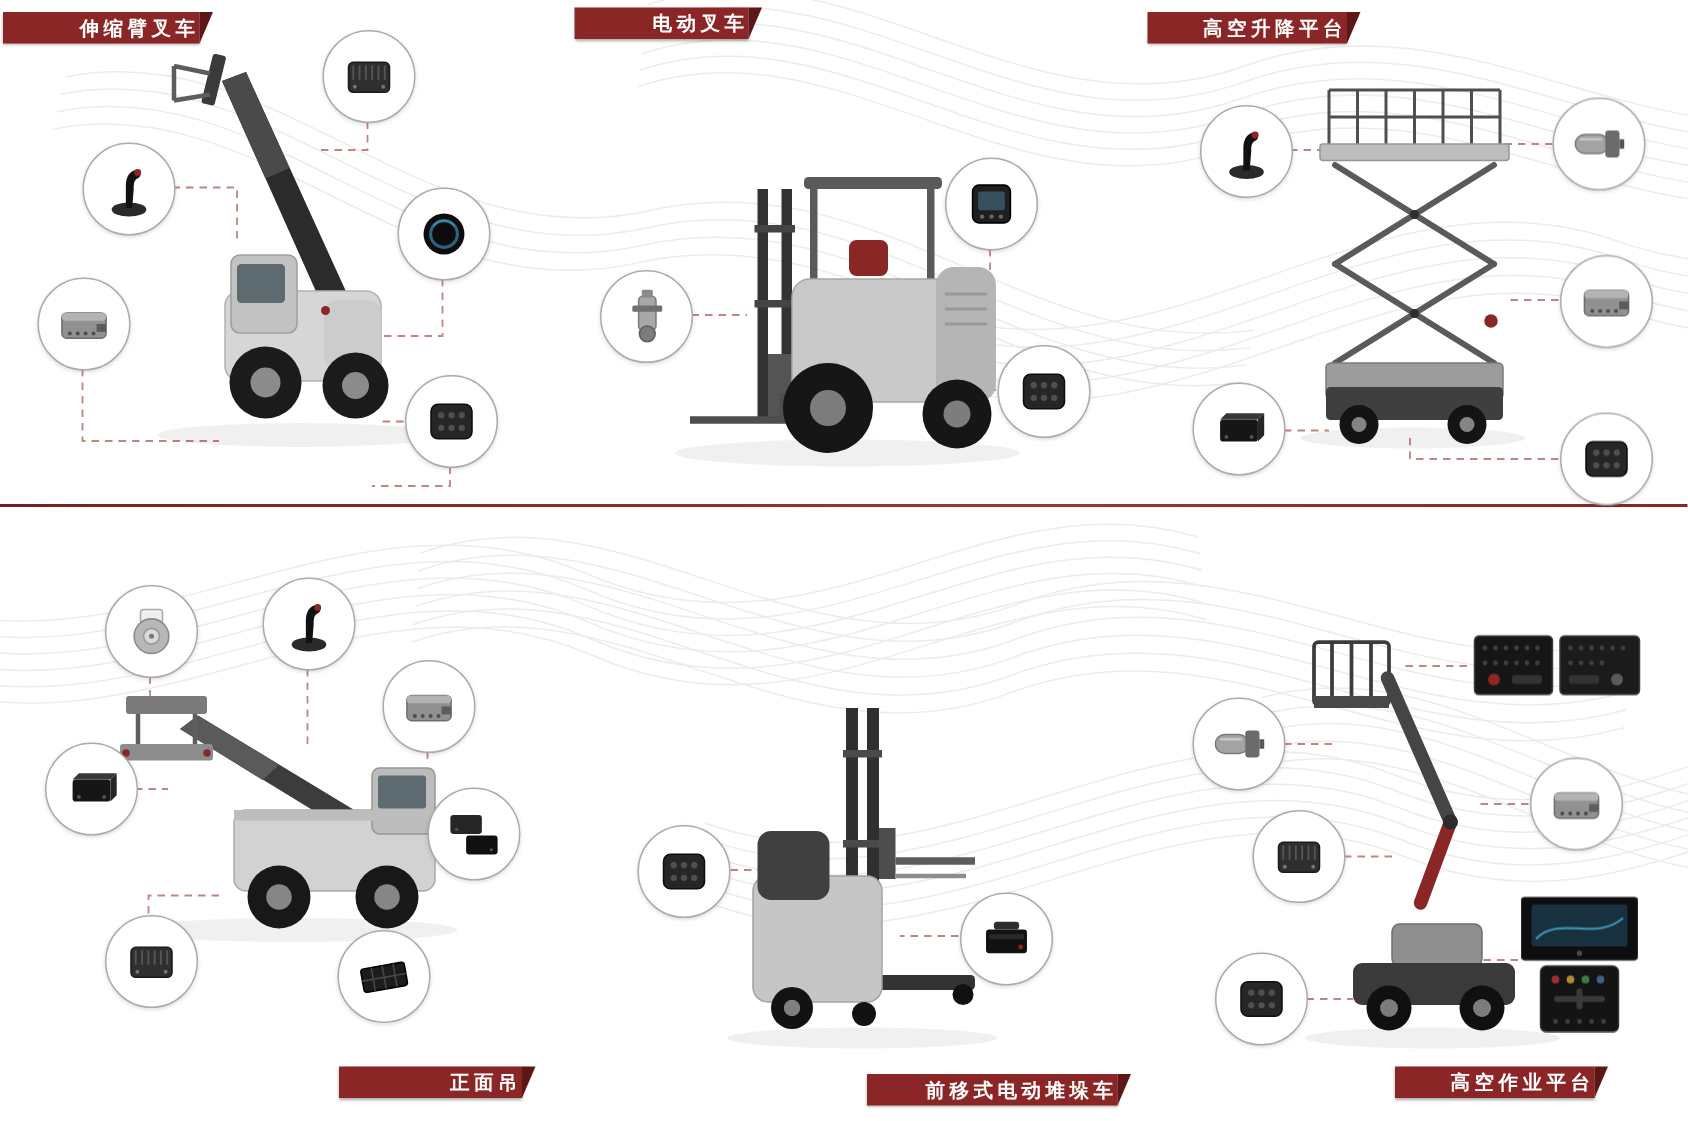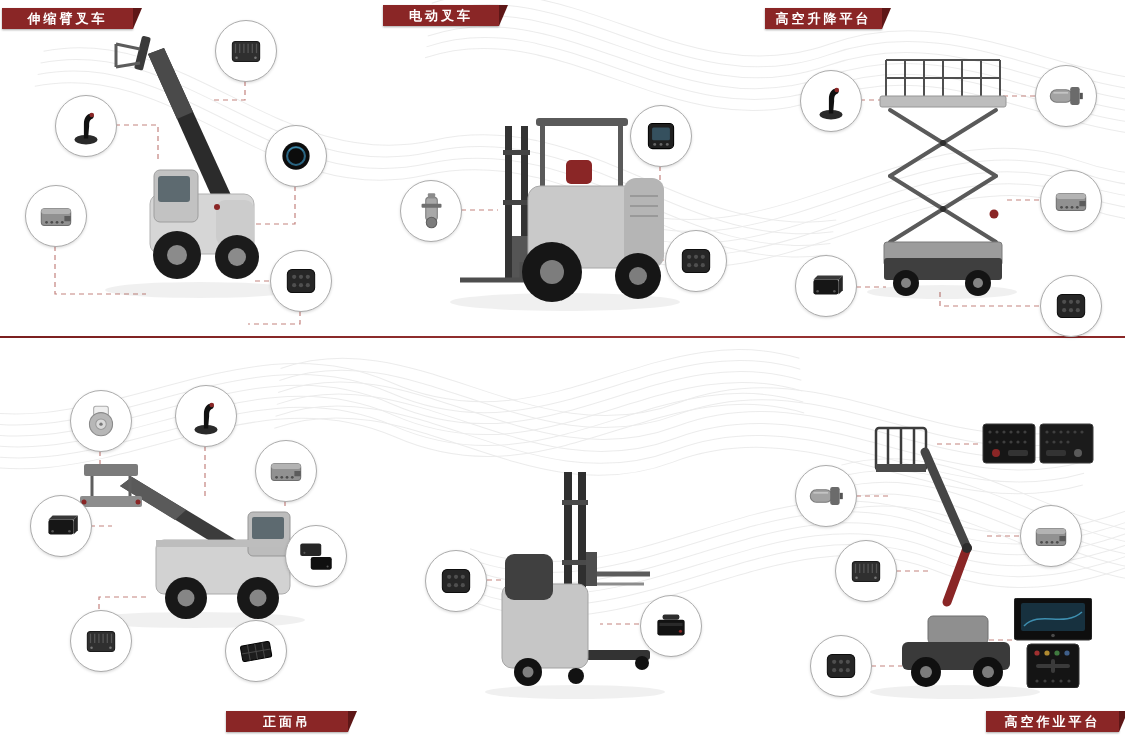--- a/index.html
+++ b/index.html
@@ -8,21 +8,21 @@
     overflow:hidden; font-family:"Liberation Sans", sans-serif;
   }
   svg.scene { position:absolute; left:0; top:0; z-index:1; }
   .divider {
     position:absolute; left:0; top:336px; width:100%; height:2px;
     background:linear-gradient(90deg,#7a1f1f,#9a3535 60%,#8a2626); z-index:2;
   }
   .ribbon {
     position:absolute; height:21px; background:#8a2626; color:#fff;
     font-size:13px; font-weight:bold; letter-spacing:3px;
-    display:flex; align-items:center; justify-content:center;
+    display:flex; align-items:center; justify-content:flex-end;
     z-index:5; box-shadow:0 1px 2px rgba(0,0,0,.35);
   }
   .ribbon::after {
     content:""; position:absolute; right:-9px; top:0; width:0; height:0;
     border-top:21px solid #5e1717; border-right:9px solid transparent;
   }
   .comp-circle {
     position:absolute; width:60px; height:60px; border-radius:50%;
     background:#fff; border:1px solid #ababab;
     box-shadow:0 1px 3px rgba(0,0,0,.15);
@@ -367,27 +367,30 @@
   </svg>
 
   <div class="divider"></div>
 
   <div class="ribbon" style="left:2px;top:8px;width:131px">
     <span>伸缩臂叉车</span>
   </div>
   <div class="ribbon" style="left:383px;top:5px;width:116px">
     <span>电动叉车</span>
   </div>
-  <div class="ribbon" style="left:765px;top:8px;width:117px">
+  <div class="ribbon" style="left:765px;top:8px;width:133px">
     <span>高空升降平台</span>
   </div>
   <div class="ribbon" style="left:226px;top:711px;width:122px">
     <span>正面吊</span>
   </div>
-  <div class="ribbon" style="left:986px;top:711px;width:133px">
+  <div class="ribbon" style="left:578px;top:716px;width:167px">
+    <span>前移式电动堆垛车</span>
+  </div>
+  <div class="ribbon" style="left:930px;top:711px;width:133px">
     <span>高空作业平台</span>
   </div>
 
   <div class="comp-circle" style="left:215px;top:20px">
     <svg viewBox="0 0 40 40">
         <use href="#sym-controller-module"></use>
       </svg>
   </div>
   <div class="comp-circle" style="left:55px;top:95px">
     <svg viewBox="0 0 40 40">

